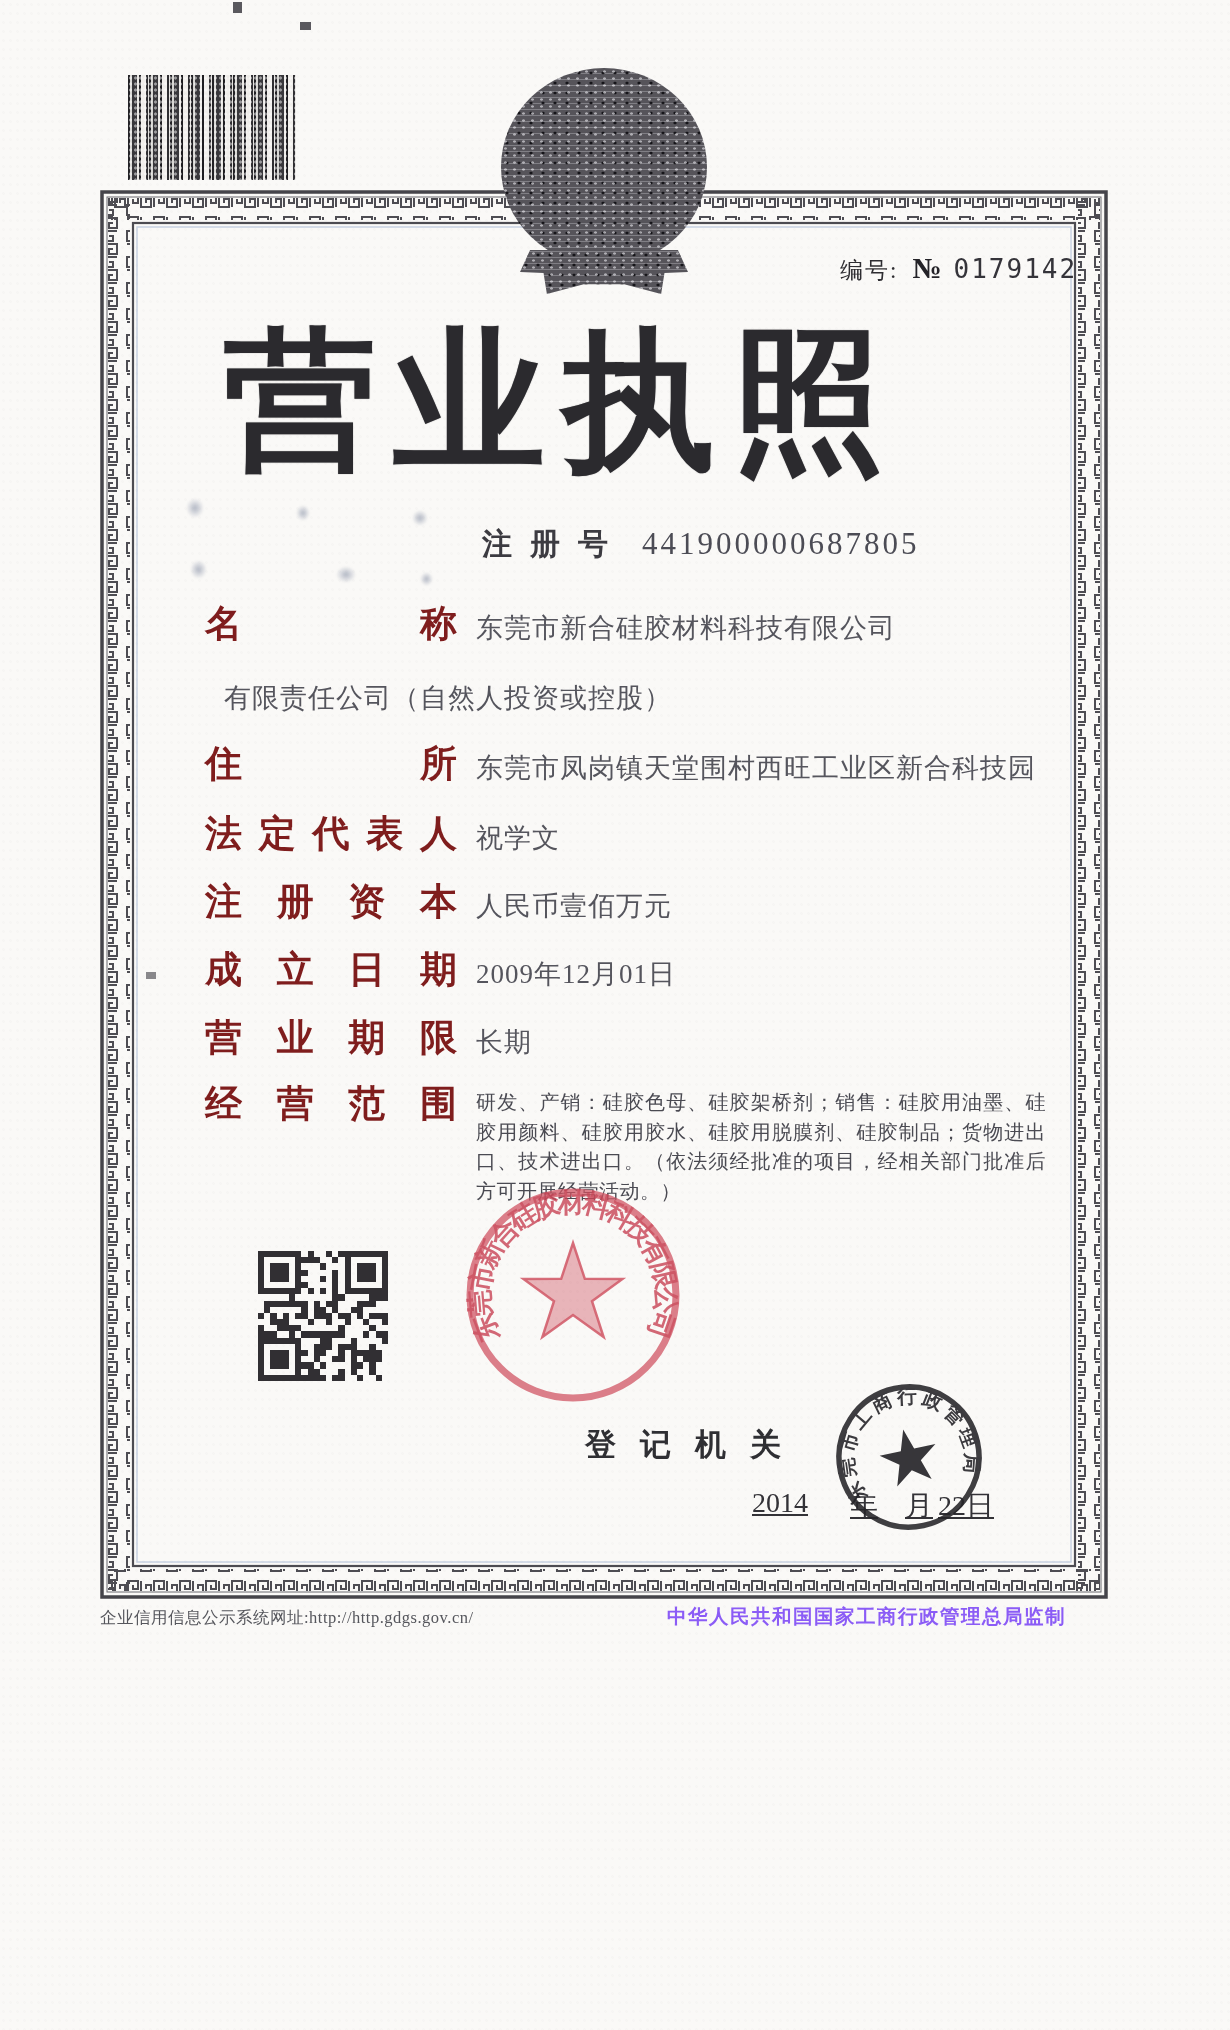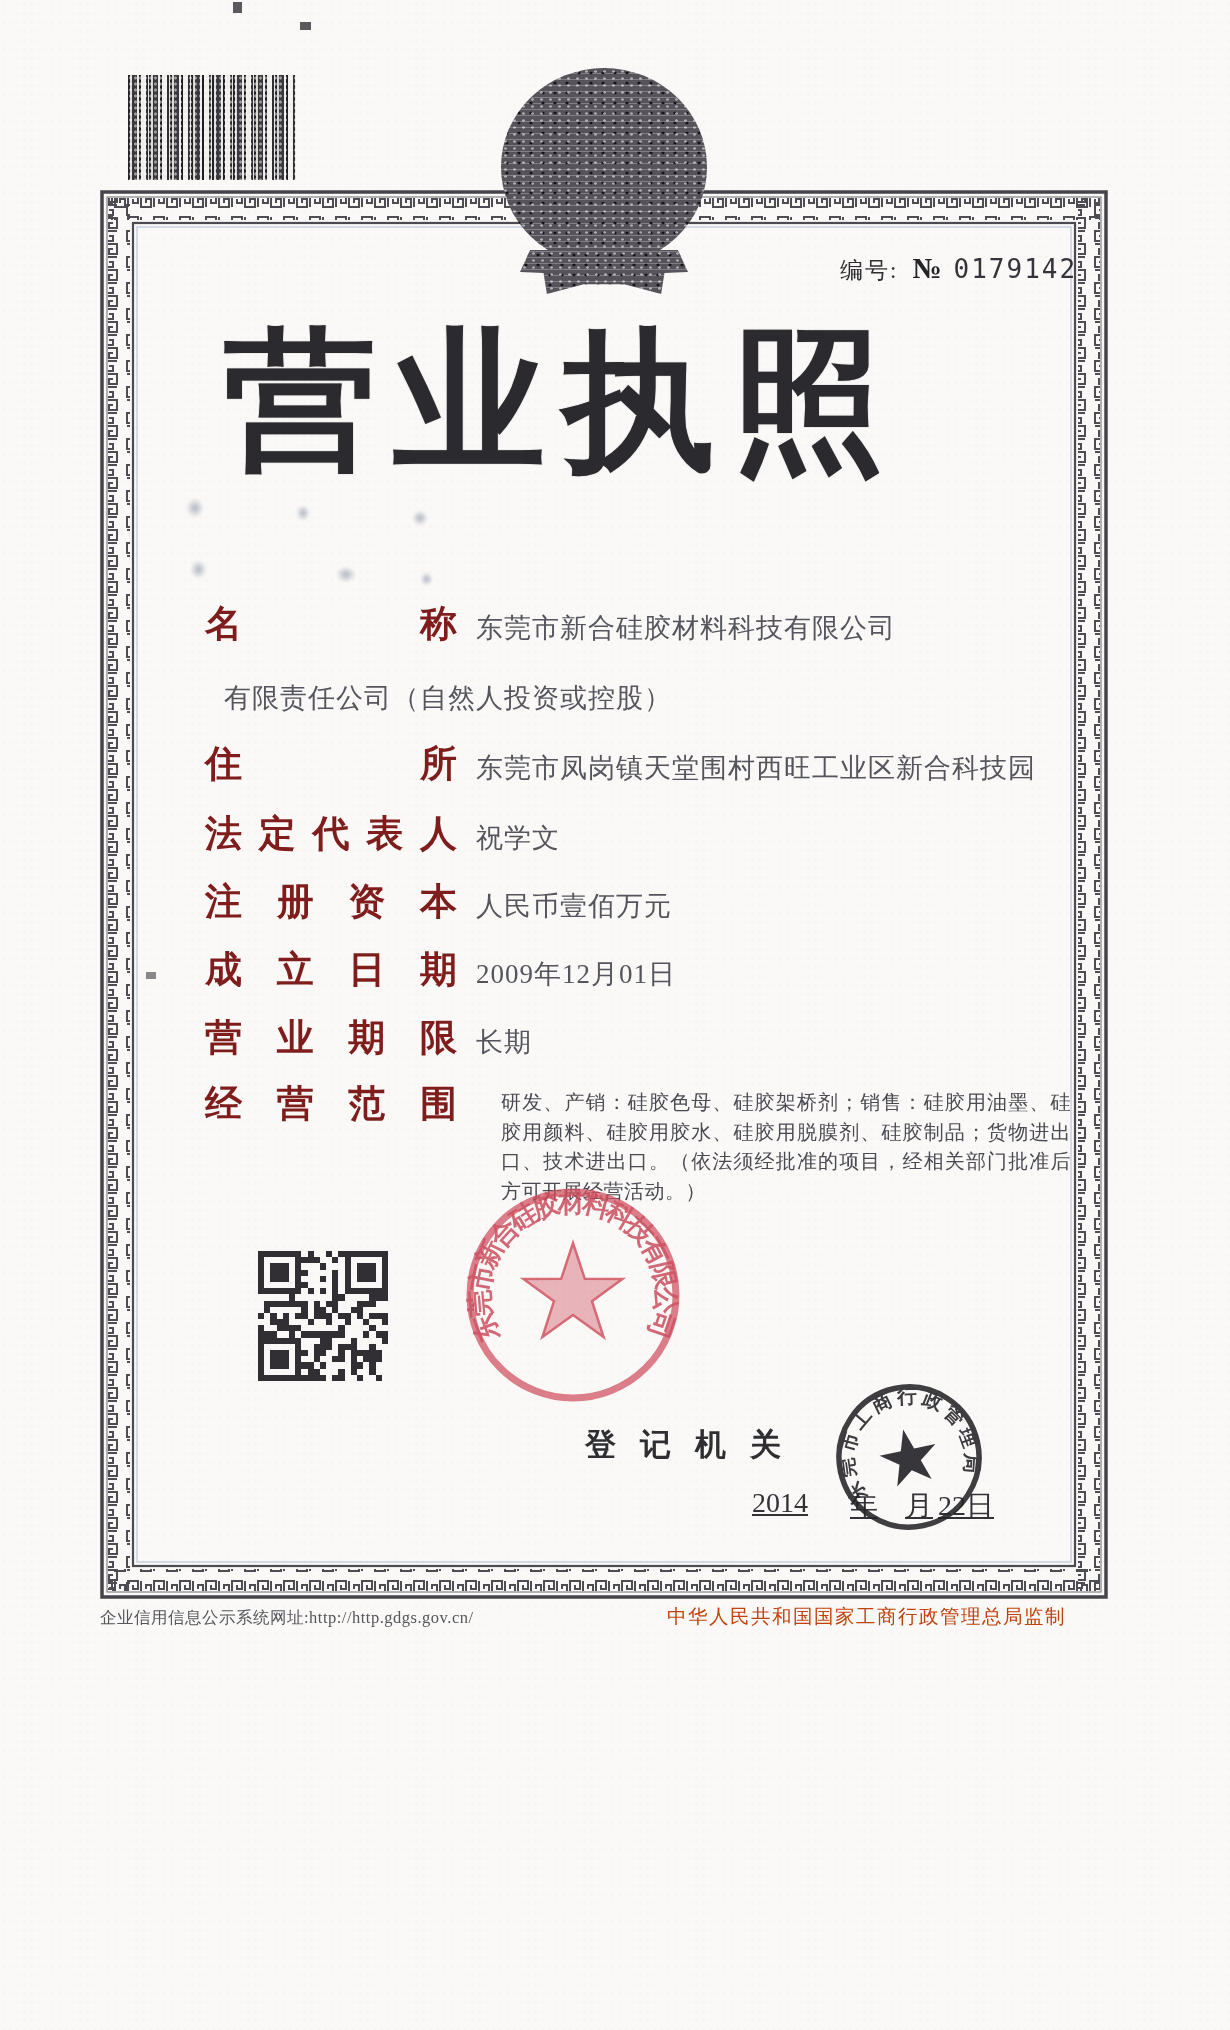--- a/index.html
+++ b/index.html
@@ -56,40 +56,40 @@
   .regline .lab{font-size:30px;font-weight:600;letter-spacing:18px;color:#3c3b41;}
   .regline .num{font-size:31px;margin-left:16px;letter-spacing:3px;color:#4c4c55;}
   
   .row{position:absolute;left:205px;display:flex;align-items:flex-start;z-index:4;}
   .row .lab{
     width:252px;flex:0 0 252px;font-size:37px;font-weight:bold;color:#7f1d1d;
     line-height:44px;text-align:justify;text-align-last:justify;
   }
   .row .val{margin-left:19px;font-size:27px;color:#55555d;padding-top:8px;letter-spacing:1px;white-space:nowrap;}
   .r0{top:602px;} .r1{top:672px;} .r2{top:742px;} .r3{top:812px;}
-  .r4{top:880px;} .r5{top:948px;} .r6{top:1016px;} .r7{top:1082px;gap:25px;}
+  .r4{top:880px;} .r5{top:948px;} .r6{top:1016px;} .r7{top:1082px;}
   .r7 .val{white-space:normal;width:570px;font-size:20px;line-height:29.5px;
     text-align:justify;padding-top:6px;letter-spacing:.5px;color:#4a4a52;font-weight:500;}
   
   .qr{position:absolute;left:258px;top:1251px;width:130px;height:130px;z-index:4;
     display:grid;grid-template-columns:repeat(21,1fr);grid-template-rows:repeat(21,1fr);
     filter:blur(.3px);}
   .qr i{display:block;}
   .qr .q1{background:#312f33;}
   
   .seal-red{position:absolute;left:461px;top:1183px;z-index:5;opacity:.92;}
   .seal-black{position:absolute;left:829px;top:1377px;z-index:5;}
   
   .registrar{position:absolute;left:585px;top:1424px;z-index:4;font-size:31px;font-weight:600;
     letter-spacing:24px;color:#2f2f33;white-space:nowrap;}
   .datepart{position:absolute;top:1487px;z-index:4;font-size:28px;color:#333237;white-space:nowrap;text-decoration:underline;}
   .d-year{left:752px;} .d-yearu{left:850px;} .d-month{left:905px;} .d-day{left:938px;}
   
   .foot-left{position:absolute;left:100px;top:1607px;z-index:4;font-size:16.5px;color:#55565c;letter-spacing:.5px;}
-  .foot-right{position:absolute;left:667px;top:1603px;z-index:4;font-size:19.5px;color:#c2410c;letter-spacing:1.5px;font-weight:400;}
+  .foot-right{position:absolute;left:667px;top:1603px;z-index:4;font-size:19.5px;color:#8b5cf6;letter-spacing:1.5px;font-weight:700;}
   
   .ghost{position:absolute;z-index:2;border-radius:40%;
     background:radial-gradient(rgba(120,130,155,.55),rgba(120,130,155,0) 70%);
     filter:blur(1px);}
   .speck{position:absolute;z-index:2;background:#5a595e;filter:blur(.6px);}
 </style>
 </head>
 <body>
 
 <div class="page">
@@ -132,20 +132,24 @@
     <span class="num">0179142</span>
   </div>
 
   <div class="title">
     <span>营</span>
     <span>业</span>
     <span>执</span>
     <span>照</span>
   </div>
 
+  <div class="regline">
+    <span class="lab">注册号</span>
+    <span class="num">441900000687805</span>
+  </div>
 
   <div class="ghost" style="left:186px;top:498px;width:18px;height:20px;"></div>
   <div class="ghost" style="left:296px;top:505px;width:14px;height:16px;"></div>
   <div class="ghost" style="left:412px;top:510px;width:16px;height:16px;"></div>
   <div class="ghost" style="left:190px;top:560px;width:17px;height:19px;"></div>
   <div class="ghost" style="left:336px;top:566px;width:20px;height:17px;"></div>
   <div class="ghost" style="left:420px;top:572px;width:13px;height:14px;"></div>
 
   <div class="row r0">
     <div class="lab">名称</div>

